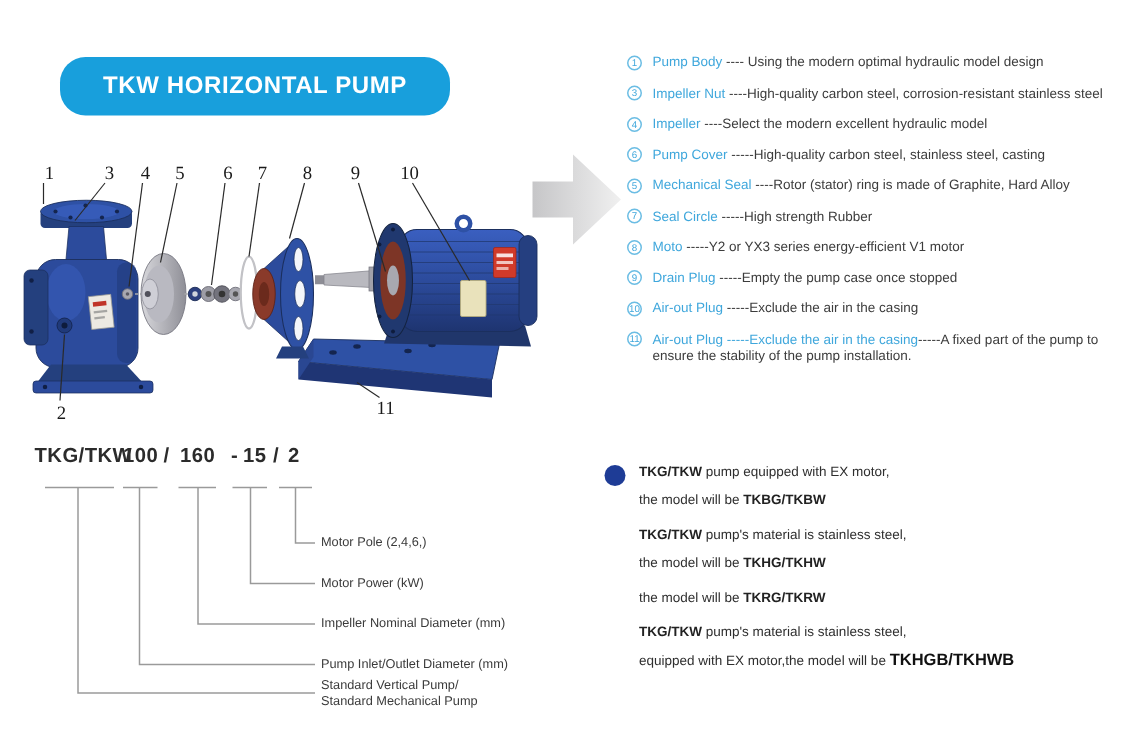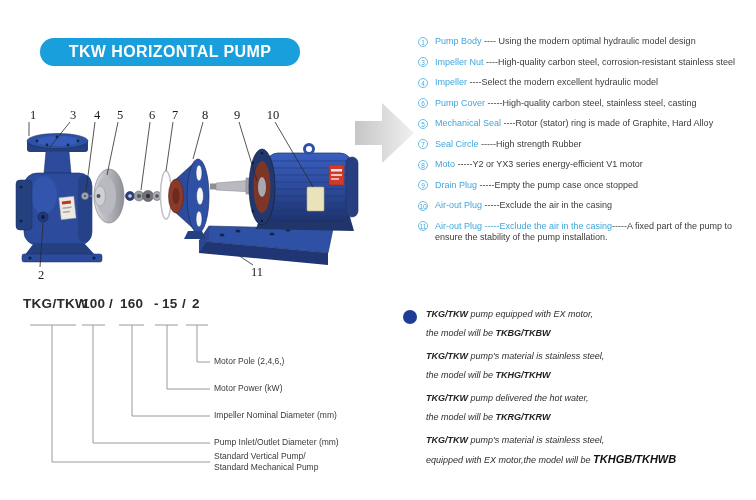--- a/index.html
+++ b/index.html
@@ -1,20 +1,20 @@
 <!DOCTYPE html>
 <html><head>
 <meta charset="utf-8">
 <style>
   html,body{margin:0;padding:0;}
   .page{position:relative;width:756px;height:500px;background:#ffffff;overflow:hidden;
         font-family:"Liberation Sans",sans-serif;}
 
   
-  .banner{position:absolute;left:40px;top:38px;width:260px;height:28px;background:#189fdc;
+  .banner{position:absolute;left:40px;top:38px;width:260px;height:39px;background:#189fdc;
           border-radius:17px;display:flex;align-items:center;justify-content:center;}
   .banner span{color:#ffffff;font-weight:bold;font-size:16px;letter-spacing:.4px;}
 
   
   #pump-svg{position:absolute;left:10px;top:95px;}
   .callout-num{font-family:"Liberation Serif",serif;font-size:12.5px;fill:#1a1a1a;}
   .callout-line{stroke:#2a2a2a;stroke-width:.8;}
 
   
   #parts-list{position:absolute;left:418px;top:36px;width:334px;}
@@ -32,21 +32,21 @@
             letter-spacing:.3px;}
   #model-lines{position:absolute;left:0;top:290px;}
   .model-label{position:absolute;font-size:8.5px;color:#3a3a3a;white-space:nowrap;}
 
   
   #notes{position:absolute;left:400px;top:305px;width:352px;}
   .bullet{position:absolute;left:3px;top:5px;width:14px;height:14px;border-radius:50%;
           background:#1e3c96;}
   #notes-body{margin-left:26px;}
   .note-par{margin:0 0 4px 0;}
-  .note-line{font-size:9px;line-height:19px;color:#2e2e2e;font-style:italic;}
+  .note-line{font-size:9px;line-height:19px;color:#2e2e2e;}
   .nb{font-weight:bold;color:#222222;}
   .nbig{font-weight:bold;font-size:11px;color:#111111;}
 </style>
 </head>
 <body>
 
 <div class="page">
 
   <div class="banner">
     <span>TKW HORIZONTAL PUMP</span>
@@ -264,21 +264,20 @@
     <div id="notes-body">
         <div class="note-par">
           <div class="note-line"><span class="nb">TKG/TKW</span><span> pump equipped with EX motor,</span></div>
           <div class="note-line"><span>the model will be </span><span class="nb">TKBG/TKBW</span></div>
         </div>
         <div class="note-par">
           <div class="note-line"><span class="nb">TKG/TKW</span><span> pump's material is stainless steel,</span></div>
           <div class="note-line"><span>the model will be </span><span class="nb">TKHG/TKHW</span></div>
         </div>
         <div class="note-par">
-          <div class="note-line"><span class="nb">TKG/TKW</span><span> pump delivered the hot water,</span></div>
           <div class="note-line"><span>the model will be </span><span class="nb">TKRG/TKRW</span></div>
         </div>
         <div class="note-par">
           <div class="note-line"><span class="nb">TKG/TKW</span><span> pump's material is stainless steel,</span></div>
           <div class="note-line"><span>equipped with EX motor,the model will be </span><span class="nbig">TKHGB/TKHWB</span></div>
         </div>
       </div>
   </div>
 
 </div>

